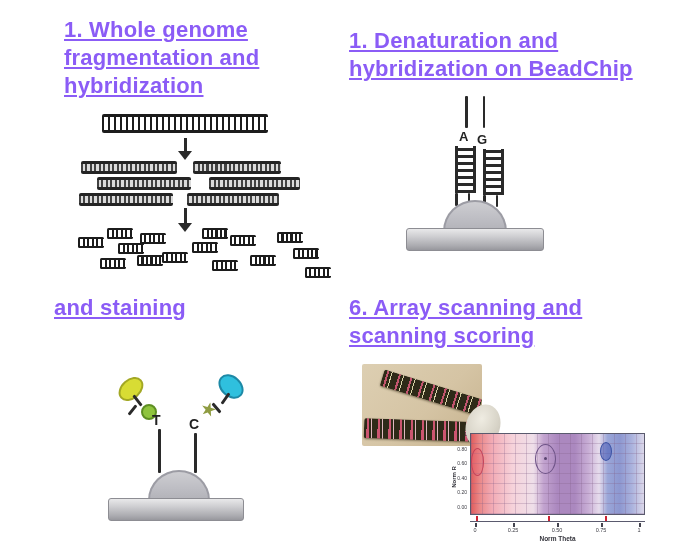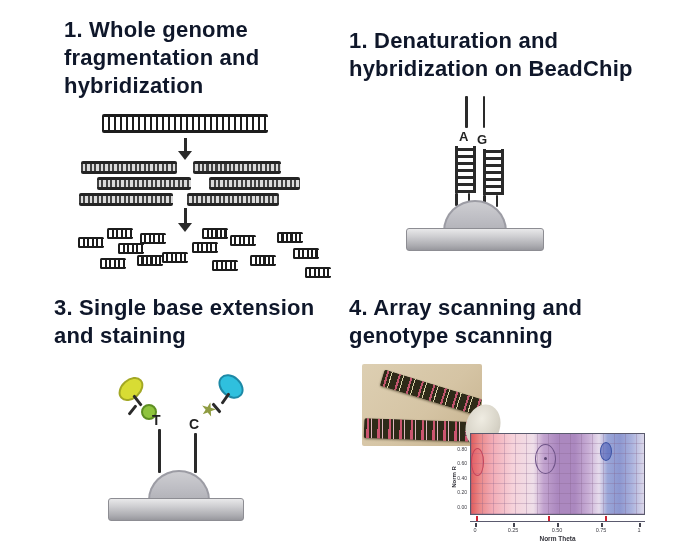--- a/index.html
+++ b/index.html
@@ -1,20 +1,20 @@
 <!DOCTYPE html>
 <html><head>
 <meta charset="utf-8">
 <style>
   html,body { margin:0; padding:0; background:#fff; }
   #canvas {
     position:relative; width:674px; height:548px; background:#ffffff;
     font-family:"Liberation Sans", sans-serif; overflow:hidden;
   }
-  .title { position:absolute; font:700 22px/28px "Liberation Sans", sans-serif; color:#0f172a; letter-spacing:.2px; }
+  .title { position:absolute; font:700 22px/28px "Liberation Sans", sans-serif; color:#8b5cf6; letter-spacing:.2px;text-decoration:underline; }
 
   
   .dna-long { position:absolute; height:13px;
     border-top:3px solid #1c1c1c; border-bottom:3px solid #1c1c1c;
     background:repeating-linear-gradient(90deg,#1c1c1c 0 2.5px,transparent 2.5px 6px);
     border-radius:2px; }
   .dna-mid { position:absolute; height:7px;
     border-top:3px solid #242424; border-bottom:3px solid #242424;
     background:repeating-linear-gradient(90deg,rgba(45,45,45,.9) 0 2px,rgba(150,150,150,.35) 2px 4.5px);
     border-radius:2px; }
@@ -156,21 +156,20 @@
 
   <div class="vline" style="left:455px;   top:193px; width:2.5px; height:13px;"></div>
   <div class="vline" style="left:467.5px; top:193px; width:2.5px; height:16px;"></div>
   <div class="vline" style="left:483px;   top:195px; width:2.5px; height:15px;"></div>
   <div class="vline" style="left:495.5px; top:195px; width:2.5px; height:12px;"></div>
 
   <div class="dome" style="left:443px; top:200px; width:60px; height:29px;"></div>
   <div class="platform" style="left:406px; top:228px; width:136px; height:21px;"></div>
 
   <div class="title" style="left:54px; top:294px; width:300px;">
-    <div>3. Single base extension</div>
     <div>and staining</div>
   </div>
 
   <div class="tag yellow" style="left:117px; top:379px; width:24px; height:16px; transform:rotate(-42deg);"></div>
   <div class="bar" style="left:136px; top:394px; width:3px; height:13px; transform:rotate(-38deg);"></div>
   <div class="bar" style="left:131px; top:404px; width:3px; height:12px; transform:rotate(38deg);"></div>
   <div class="dot-green" style="left:141px; top:404px; width:12px; height:12px;"></div>
   <span class="base-letter big" style="left:152px; top:412px;">T</span>
   <div class="vline" style="left:158px; top:429px; width:3px; height:44px;"></div>
 
@@ -178,22 +177,22 @@
   <div class="bar" style="left:224px; top:392px; width:3px; height:13px; transform:rotate(35deg);"></div>
   <div class="bar" style="left:215px; top:402px; width:3px; height:12px; transform:rotate(-40deg);"></div>
   <div class="star" style="left:201px; top:402px; width:15px; height:15px; transform:rotate(15deg);"></div>
   <span class="base-letter big" style="left:189px; top:416px;">C</span>
   <div class="vline" style="left:194px; top:433px; width:3px; height:40px;"></div>
 
   <div class="dome" style="left:148px; top:470px; width:58px; height:28px;"></div>
   <div class="platform" style="left:108px; top:498px; width:134px; height:21px;"></div>
 
   <div class="title" style="left:349px; top:294px; width:280px;">
-    <div>4. Array scanning and</div>
-    <div>genotype scanning</div>
+    <div>6. Array scanning and</div>
+    <div>scanning scoring</div>
   </div>
 
   <div class="photo">
     <div class="chip upper" style="left:18px; top:20px; width:102px; height:17px; transform:rotate(17deg);"></div>
     <div class="chip lower" style="left:2px; top:56px; width:110px; height:20px; transform:rotate(2deg);"></div>
   </div>
   <div class="blob"></div>
 
   <div class="genoplot">
     <div class="plot-area">

